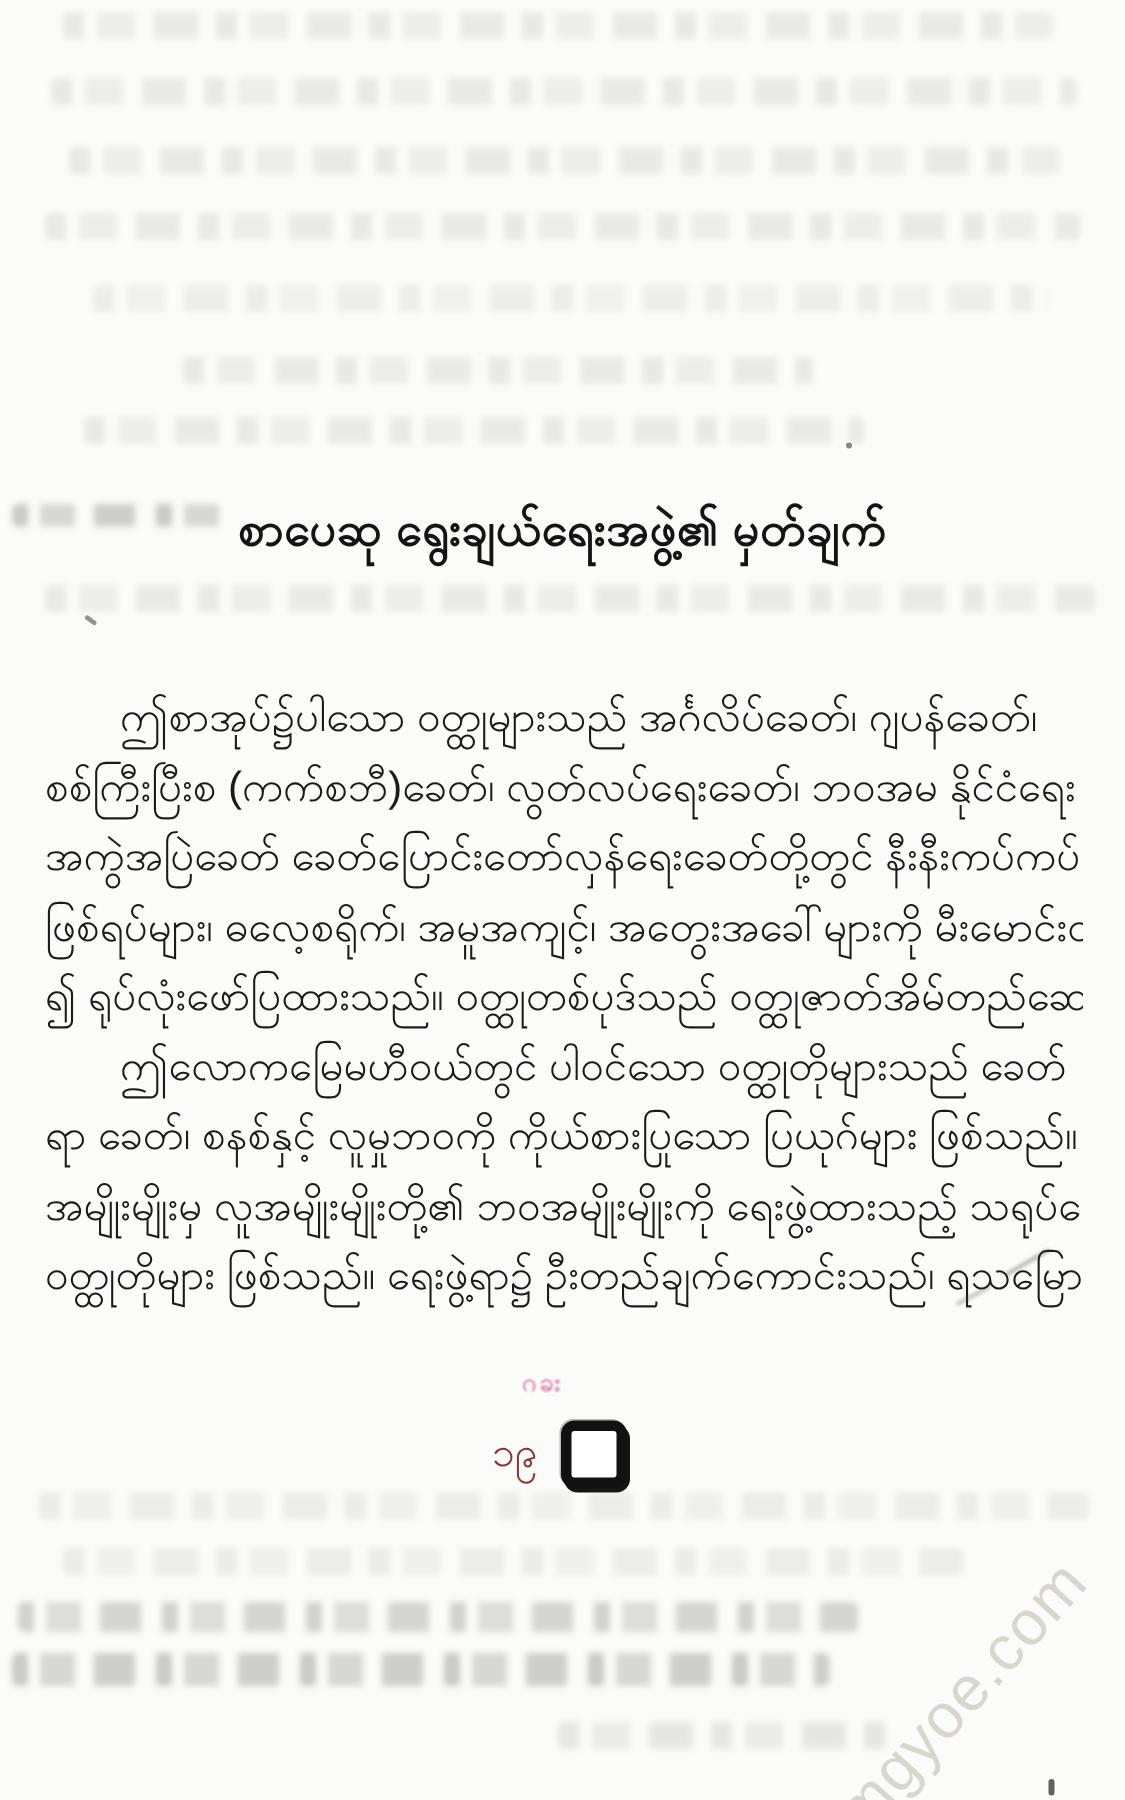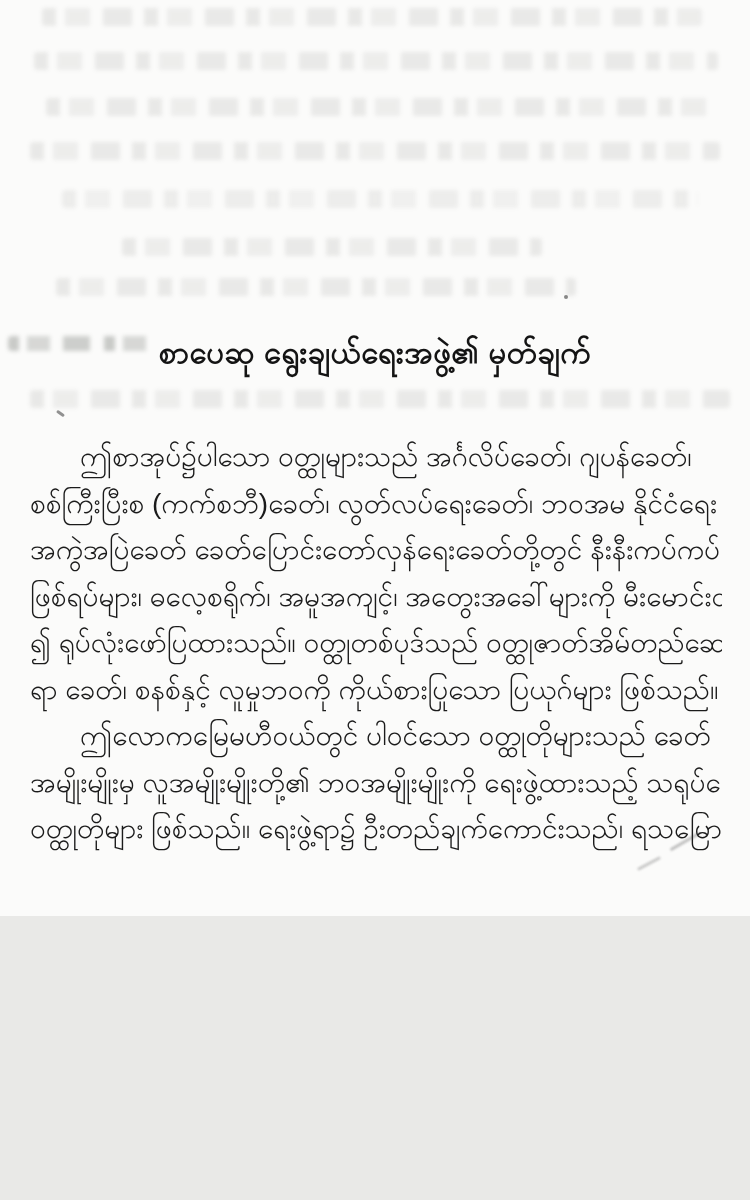--- a/index.html
+++ b/index.html
@@ -1,17 +1,17 @@
 <!DOCTYPE html>
 <html><head>
 <meta charset="utf-8">
 <style>
   html,body { margin:0; padding:0; background:#e9e9e7; }
   .page {
-    position:relative; width:750px; height:916px; margin:0 auto;
+    position:relative; width:750px; height:1200px; margin:0 auto;
     background:#fbfbfa; overflow:hidden;
     font-family:"Liberation Sans", sans-serif;
     color:#1c1c1c;
   }
 
   
   .ghost {
     position:absolute; height:18px; border-radius:4px;
     filter:blur(2.2px); opacity:.35;
     background:repeating-linear-gradient(90deg,
@@ -28,21 +28,21 @@
   }
 
   
   .title {
     position:absolute; top:332px; left:0; width:750px;
     text-align:center; font-size:31px; font-weight:bold; color:#141414;
     letter-spacing:.5px; white-space:nowrap; overflow:hidden;
   }
 
   
-  .body-text { position:absolute; top:434px; left:30px; width:692px; }
+  .body-text { position:absolute; top:455px; left:30px; width:692px; }
   .bline {
     font-size:28px; line-height:46.5px; height:46.5px;
     white-space:nowrap; overflow:hidden; color:#1b1b1b;
     font-weight:500;
   }
   .bline.indent { padding-left:50px; }
 
   
   .smudge-top {
     position:absolute; left:348px; top:910px; font-size:17px;
@@ -90,22 +90,22 @@
   <div class="ghost" style="top:390px; left:30px;  width:700px;"></div>
 
   <div class="title">စာပေဆု ရွေးချယ်ရေးအဖွဲ့၏ မှတ်ချက်</div>
 
   <div class="body-text">
     <div class="bline indent">ဤစာအုပ်၌ပါသော ဝတ္ထုများသည် အင်္ဂလိပ်ခေတ်၊ ဂျပန်ခေတ်၊</div>
     <div class="bline">စစ်ကြီးပြီးစ (ကက်စဘီ)ခေတ်၊ လွတ်လပ်ရေးခေတ်၊ ဘဝအမ နိုင်ငံရေး</div>
     <div class="bline">အကွဲအပြဲခေတ် ခေတ်ပြောင်းတော်လှန်ရေးခေတ်တို့တွင် နီးနီးကပ်ကပ် မြင်သိ</div>
     <div class="bline">ဖြစ်ရပ်များ၊ ဓလေ့စရိုက်၊ အမူအကျင့်၊ အတွေးအခေါ်များကို မီးမောင်းထိုး</div>
     <div class="bline">၍ ရုပ်လုံးဖော်ပြထားသည်။ ဝတ္ထုတစ်ပုဒ်သည် ဝတ္ထုဇာတ်အိမ်တည်ဆောက်</div>
+    <div class="bline indent">ဤလောကမြေမဟီဝယ်တွင် ပါဝင်သော ဝတ္ထုတိုများသည် ခေတ်</div>
     <div class="bline">ရာ ခေတ်၊ စနစ်နှင့် လူမှုဘဝကို ကိုယ်စားပြုသော ပြယုဂ်များ ဖြစ်သည်။</div>
-    <div class="bline indent">ဤလောကမြေမဟီဝယ်တွင် ပါဝင်သော ဝတ္ထုတိုများသည် ခေတ်</div>
     <div class="bline">အမျိုးမျိုးမှ လူအမျိုးမျိုးတို့၏ ဘဝအမျိုးမျိုးကို ရေးဖွဲ့ထားသည့် သရုပ်ဖော်</div>
     <div class="bline">ဝတ္ထုတိုများ ဖြစ်သည်။ ရေးဖွဲ့ရာ၌ ဦးတည်ချက်ကောင်းသည်၊ ရသမြောက်</div>
   </div>
 
   <div class="smudge-top">ဂခး</div>
   <div class="smudge-num">၁၉</div>
   <div class="ink-square"></div>
 
   <div class="ghost" style="top:995px;  left:26px;  width:700px; opacity:.3;"></div>
   <div class="ghost" style="top:1032px; left:42px;  width:600px; opacity:.3;"></div>

